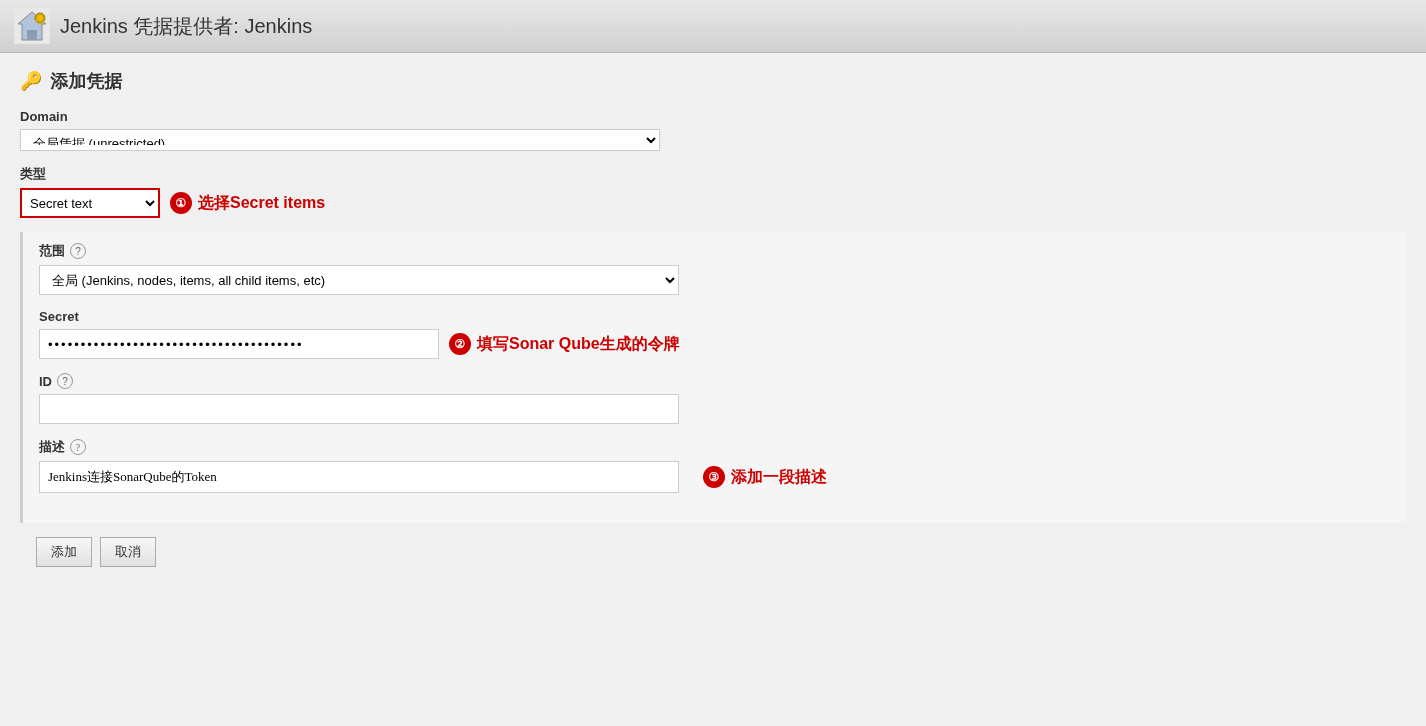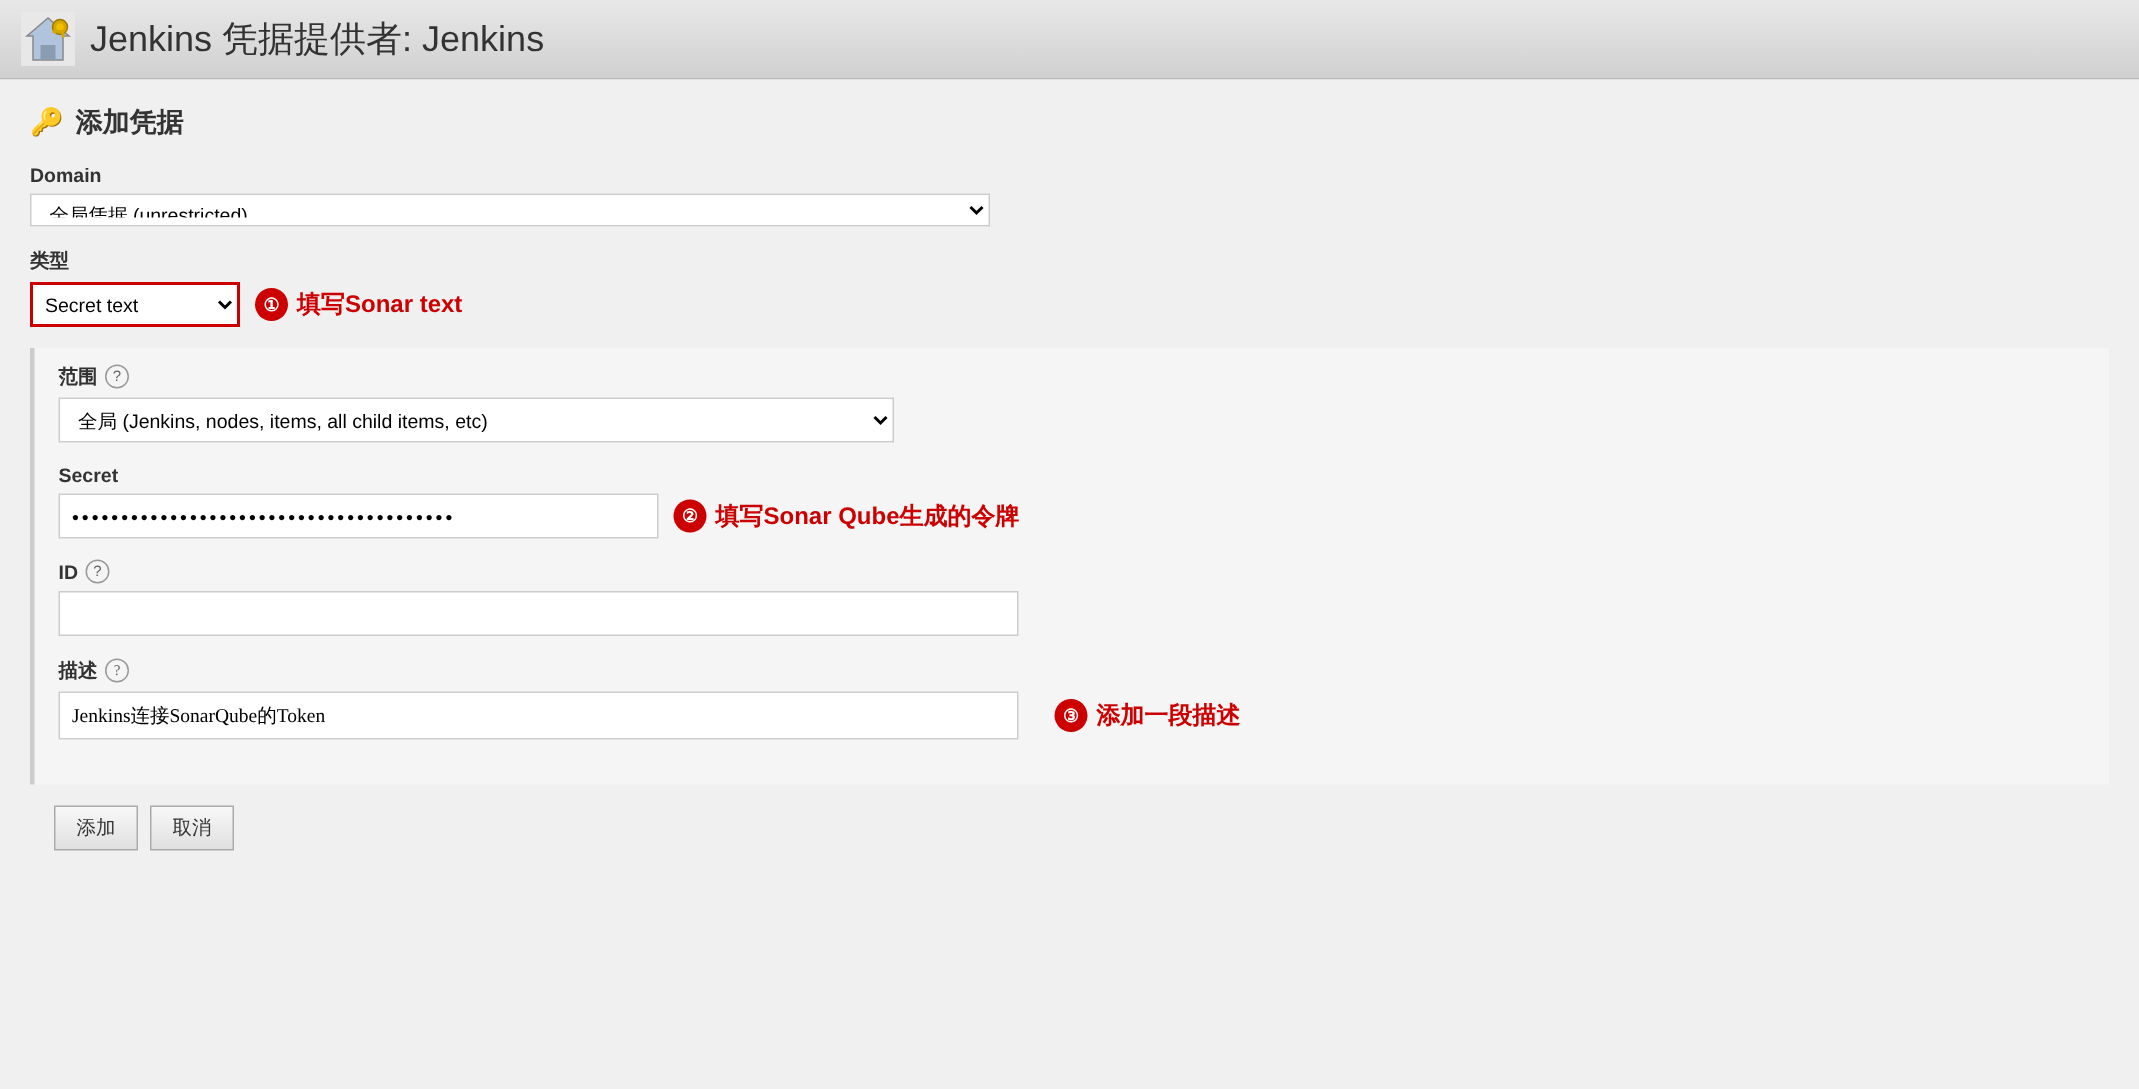--- a/index.html
+++ b/index.html
@@ -19,21 +19,21 @@
       align-items: center;
       gap: 10px;
       min-height: 50px;
     }
     .header-icon {
       width: 36px;
       height: 36px;
       flex-shrink: 0;
     }
     .header-title {
-      font-size: 24px;
+      font-size: 20px;
       font-weight: normal;
       color: #333;
     }
 
     
     .main {
       padding: 16px 20px;
       background: #f0f0f0;
     }
 
@@ -142,21 +142,21 @@
     
     .scoped-section {
       border-left: 3px solid #ccc;
       margin-left: 0;
       padding: 10px 16px;
       margin-bottom: 14px;
       background: #f5f5f5;
     }
 
     .scope-select {
-      width: 557px;
+      width: 640px;
       height: 30px;
     }
 
     
     .secret-group {
       margin-bottom: 14px;
     }
     .secret-input-row {
       display: flex;
       align-items: center;
@@ -242,21 +242,21 @@
       <label class="form-label">Domain</label>
       <select class="domain-select"><option>全局凭据 (unrestricted)</option></select>
     </div>
 
     <div class="form-group">
       <label class="form-label">类型</label>
       <div style="display:flex; align-items:center; gap:10px;">
         <select class="type-select"><option>Secret text</option><option>Username with password</option><option>SSH Username with private key</option><option>Secret file</option><option>Certificate</option></select>
         <div class="annotation-step">
           <span class="step-circle">①</span>
-          <span class="step-text">填写Sonar text</span>
+          <span class="step-text">选择Secret items</span>
         </div>
       </div>
     </div>
 
     <div class="scoped-section">
 
       <div class="form-group">
         <div class="form-label-inline">
           <span>范围</span>
           <span class="help-icon">?</span>

